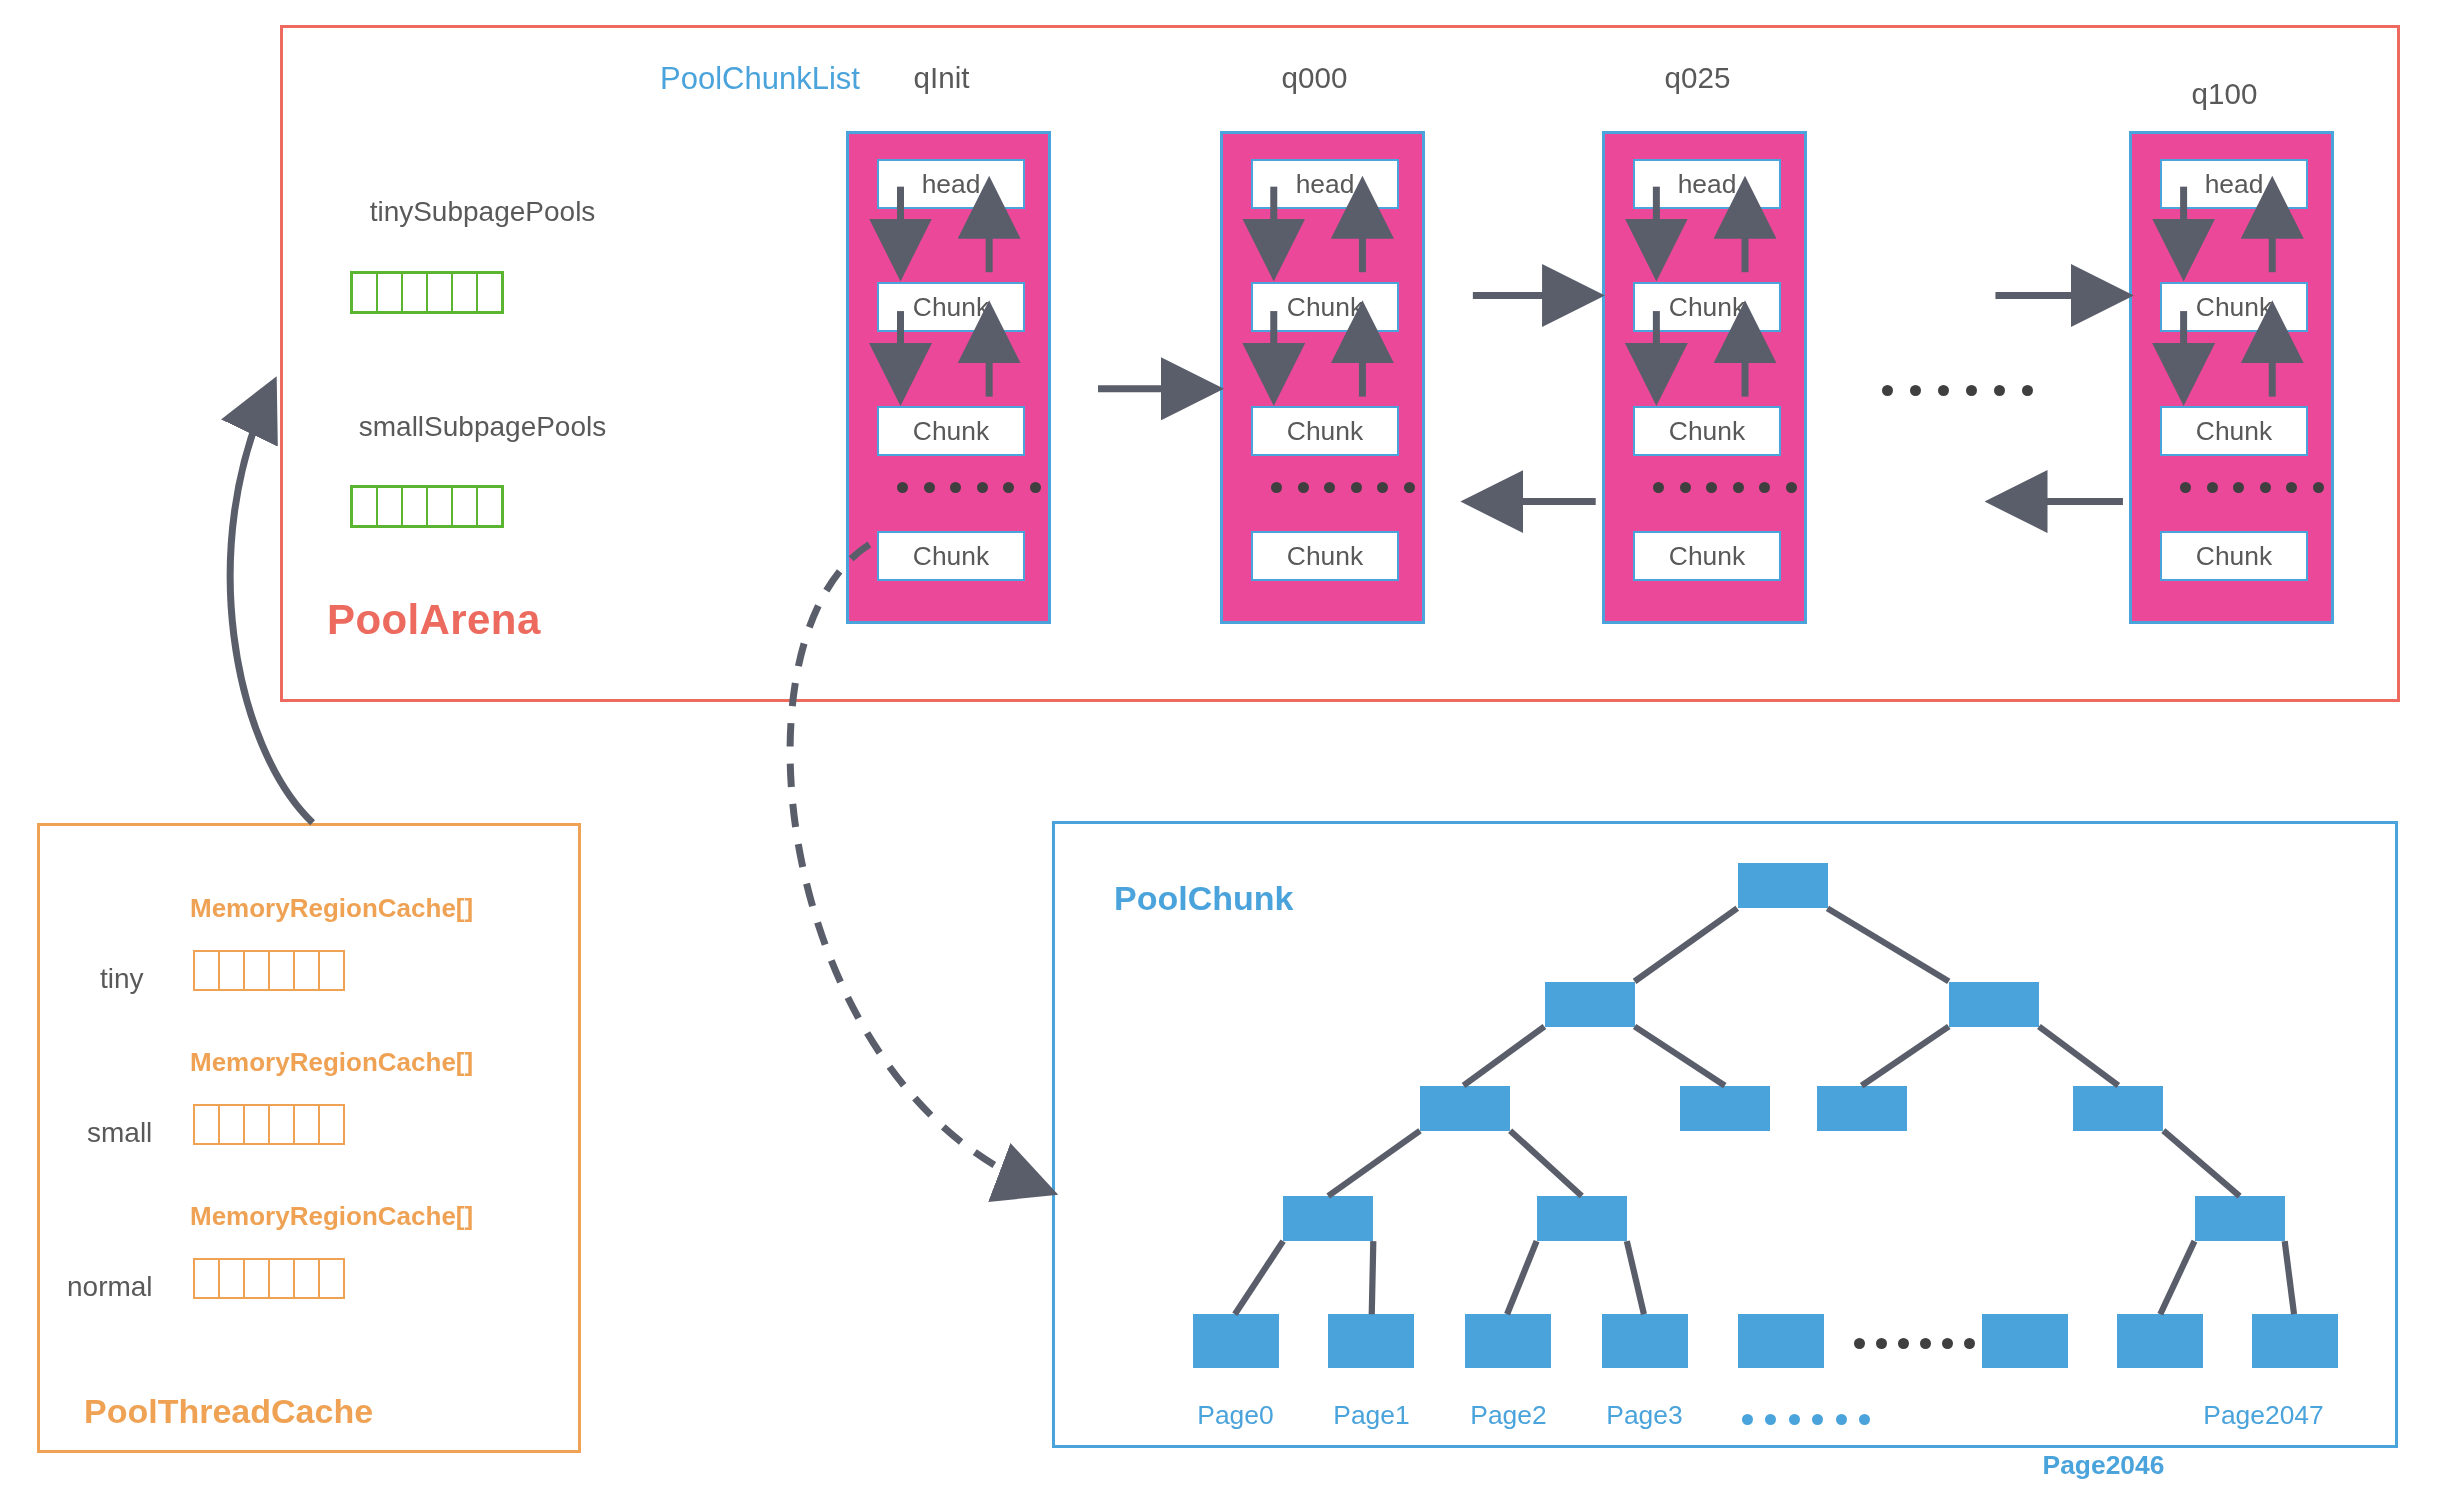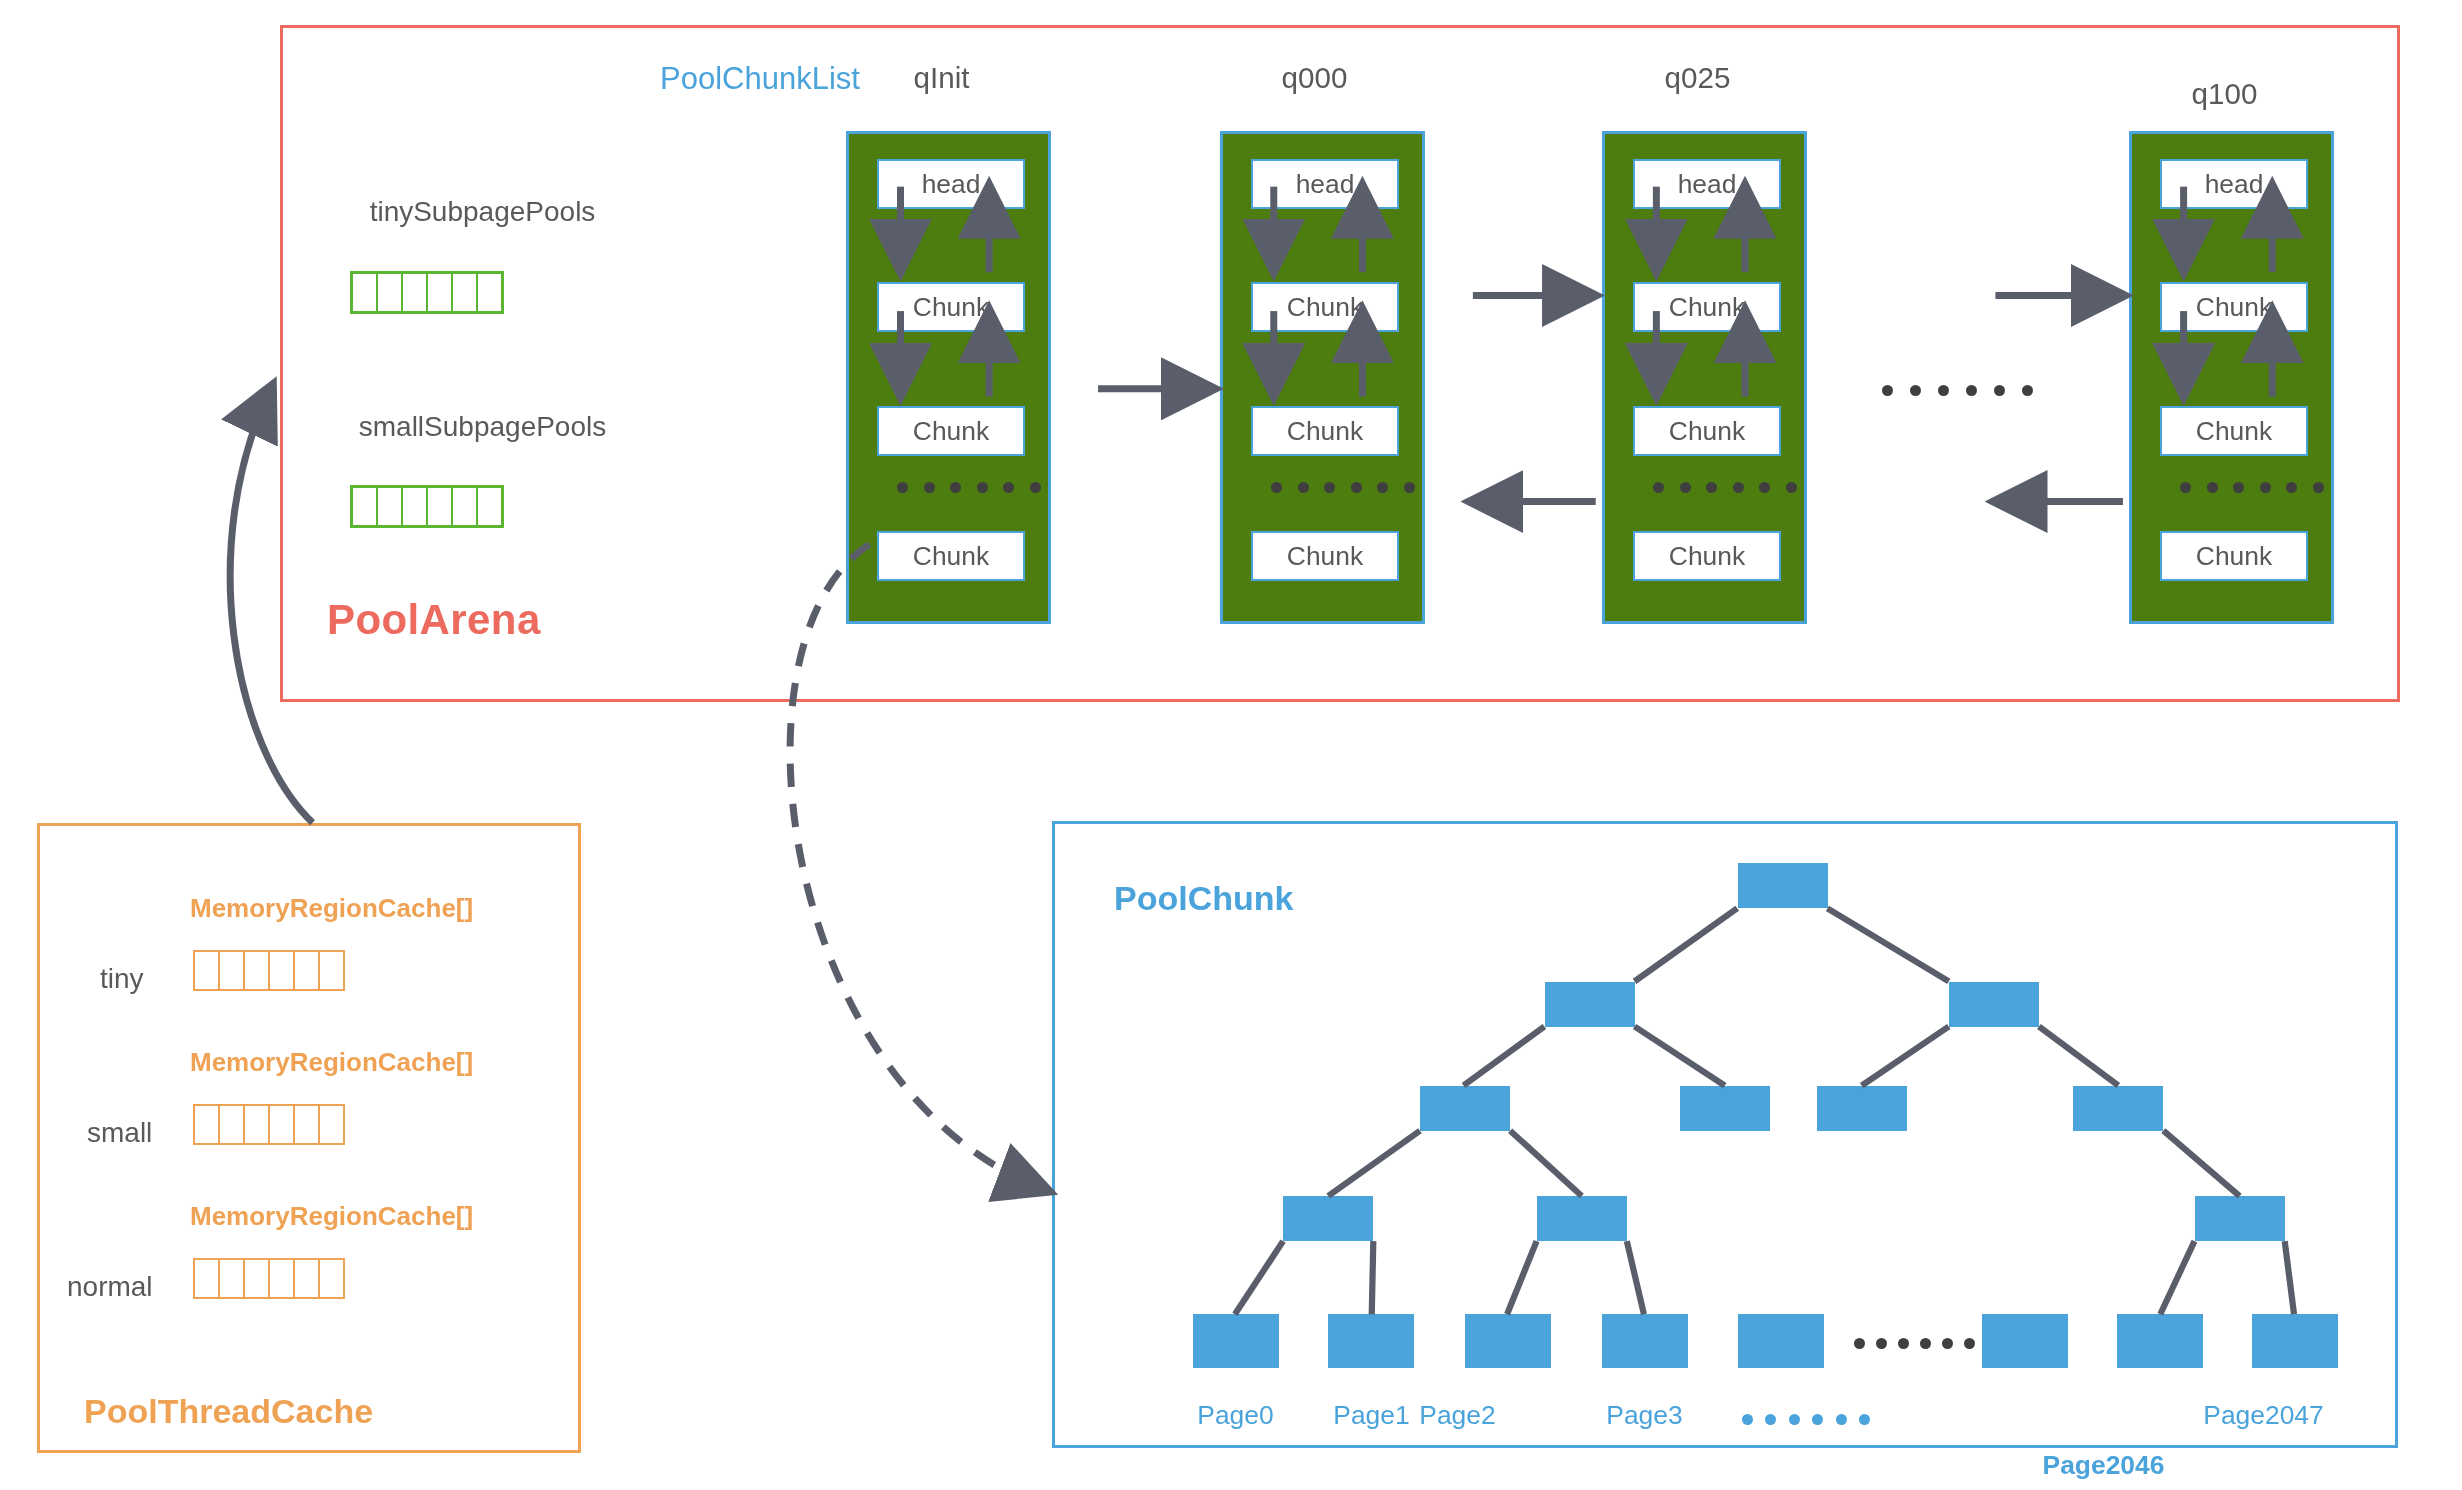--- a/index.html
+++ b/index.html
@@ -12,21 +12,21 @@
   #pool-arena{position:absolute;left:280px;top:25px;width:2120px;height:677px;
               border:3.1px solid #EC6B5E;box-sizing:border-box;background:#fff;}
   #pool-arena-label{position:absolute;left:327px;top:596px;color:#EC6B5E;
               font-size:42px;font-weight:bold;letter-spacing:0.4px;}
 
   .pcl-title{position:absolute;color:#4AA3DB;font-size:31px;font-weight:normal;}
 
   .col-header{position:absolute;color:#595959;font-size:29.6px;text-align:center;}
 
   .chunk-col{position:absolute;border:3.1px solid #4AA3DB;box-sizing:border-box;
-             background:#4d7c0f;width:205px;height:493px;}
+             background:#ec4899;width:205px;height:493px;}
   .cbox{position:absolute;left:28px;width:148px;height:50px;
         border:2.3px solid #4AA3DB;box-sizing:border-box;background:#fff;
         color:#595959;font-size:26.4px;display:flex;align-items:center;
         justify-content:center;}
   .cbox.head{top:25px}
   .cbox.c1{top:148px}
   .cbox.c2{top:272px}
   .cbox.c3{top:397px}
   .dots-h{position:absolute;display:flex;gap:15.6px;align-items:center;}
   .dots-h i{display:block;width:11px;height:11px;border-radius:50%;
@@ -240,21 +240,21 @@
     <i></i>
       <i></i>
       <i></i>
       <i></i>
       <i></i>
       <i></i>
   </div>
 
   <div class="page-label" style="left:1150px;top:1400px;">Page0</div>
   <div class="page-label" style="left:1286px;top:1400px;">Page1</div>
-  <div class="page-label" style="left:1372px;top:1400px;">Page2</div>
+  <div class="page-label" style="left:1423px;top:1400px;">Page2</div>
   <div class="page-label" style="left:1559px;top:1400px;">Page3</div>
   <div class="page-label" style="left:2018px;top:1450px;font-weight:bold;">Page2046</div>
   <div class="page-label" style="left:2178px;top:1400px;">Page2047</div>
 
   <div class="dots-h" style="left:1742px;top:1414px;gap:12.4px;">
     <i style="background:#4AA3DB"></i>
       <i style="background:#4AA3DB"></i>
       <i style="background:#4AA3DB"></i>
     <i style="background:#4AA3DB"></i>
       <i style="background:#4AA3DB"></i>

